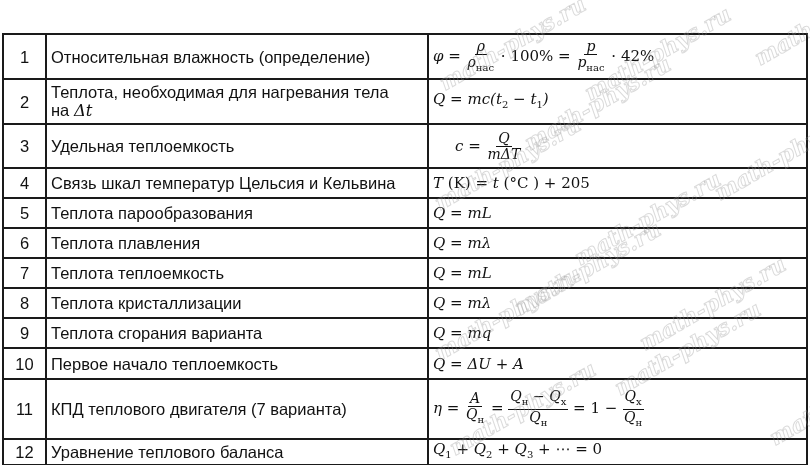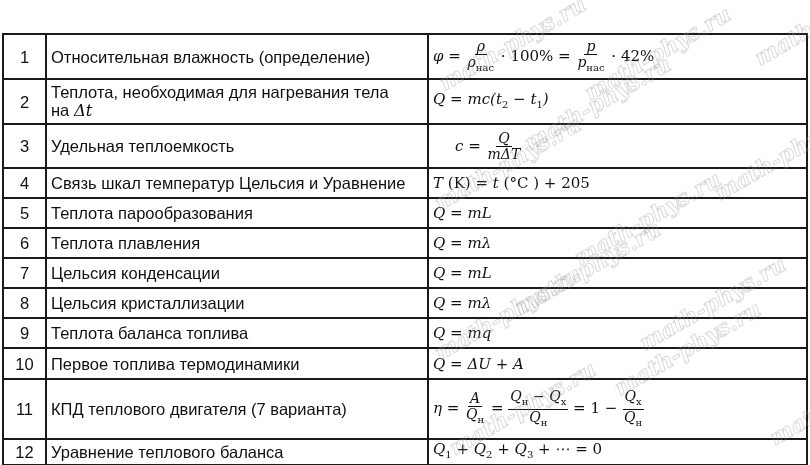--- a/index.html
+++ b/index.html
@@ -73,51 +73,51 @@
   <tr style="height:44px;">
     <td class="num">3</td>
     <td class="desc">Удельная теплоемкость</td>
     <td class="formula" style="padding-left:26px;"><span>c = </span><span class="fr">
             <span class="n">Q</span>
             <span class="d">mΔT</span>
           </span></td>
   </tr>
   <tr style="height:30px;">
     <td class="num">4</td>
-    <td class="desc">Связь шкал температур Цельсия и Уравнение</td>
+    <td class="desc">Связь шкал температур Цельсия и Кельвина</td>
     <td class="formula"><span>T</span><span class="up"> (K) </span><span>= t</span><span class="up"> (°C ) + 205</span></td>
   </tr>
   <tr style="height:30px;">
     <td class="num">5</td>
     <td class="desc">Теплота парообразования</td>
     <td class="formula">Q = mL</td>
   </tr>
   <tr style="height:30px;">
     <td class="num">6</td>
     <td class="desc">Теплота плавления</td>
     <td class="formula">Q = mλ</td>
   </tr>
   <tr style="height:30px;">
     <td class="num">7</td>
-    <td class="desc">Цельсия конденсации</td>
+    <td class="desc">Теплота теплоемкость</td>
     <td class="formula">Q = mL</td>
   </tr>
   <tr style="height:30px;">
     <td class="num">8</td>
-    <td class="desc">Цельсия кристаллизации</td>
+    <td class="desc">Теплота кристаллизации</td>
     <td class="formula">Q = mλ</td>
   </tr>
   <tr style="height:30px;">
     <td class="num">9</td>
-    <td class="desc">Теплота баланса топлива</td>
+    <td class="desc">Теплота сгорания варианта</td>
     <td class="formula">Q = mq</td>
   </tr>
   <tr style="height:31px;">
     <td class="num">10</td>
-    <td class="desc">Первое топлива термодинамики</td>
+    <td class="desc">Первое начало теплоемкость</td>
     <td class="formula">Q = ΔU + A</td>
   </tr>
   <tr style="height:60px;">
     <td class="num">11</td>
     <td class="desc">КПД теплового двигателя (7 варианта)</td>
     <td class="formula">
       <span>η = </span><span class="fr">
             <span class="n">A</span>
             <span class="d"><span>Q</span><sub>н</sub></span>
           </span><span class="up"> = </span><span class="fr">

